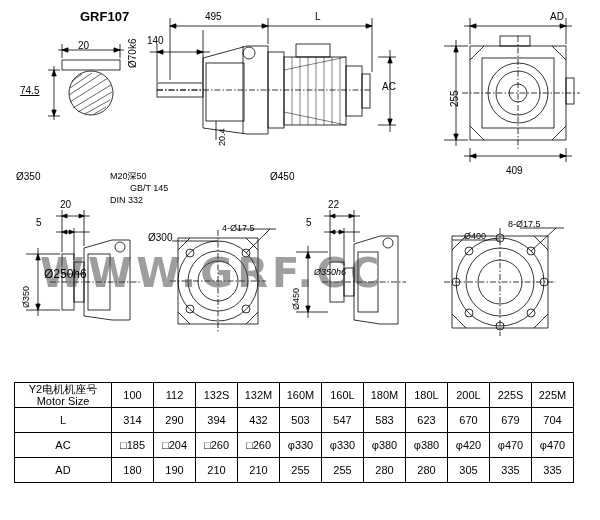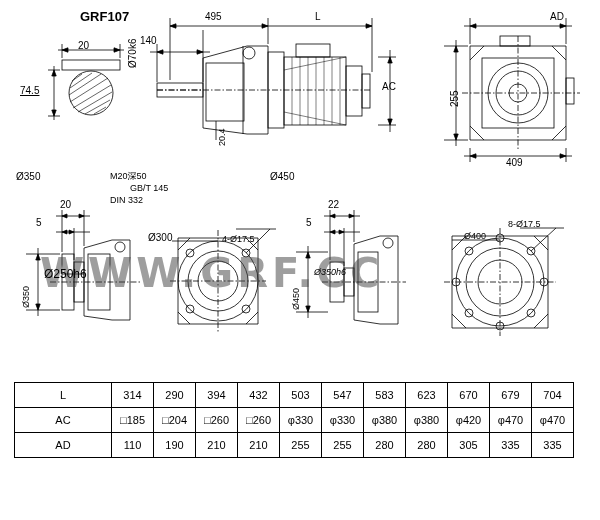--- a/index.html
+++ b/index.html
@@ -243,51 +243,68 @@
   </g>
 </svg>
 
 <div class="wm2">WWW.GRF.CC</div>
 
 <div class="lbl" style="left:80px;top:10px;font-size:13px;font-weight:bold;">GRF107</div>
 
 <div class="lbl" style="left:78px;top:41px;">20</div>
 <div class="lbl" style="left:20px;top:86px;text-decoration:underline;">74.5</div>
 <div class="lbl rot" style="left:128px;top:68px;">Ø70k6</div>
-<div class="lbl" style="left:140px;top:36px;">140</div>
+<div class="lbl" style="left:147px;top:36px;">140</div>
 <div class="lbl" style="left:205px;top:12px;">495</div>
 <div class="lbl" style="left:315px;top:12px;">L</div>
 <div class="lbl rot" style="left:218px;top:146px;font-size:9px;">20.4</div>
 <div class="lbl" style="left:382px;top:82px;">AC</div>
 <div class="lbl" style="left:550px;top:12px;">AD</div>
 <div class="lbl rot" style="left:450px;top:107px;">255</div>
-<div class="lbl" style="left:506px;top:158px;">409</div>
+<div class="lbl" style="left:506px;top:166px;">409</div>
 
 <div class="lbl sm" style="left:110px;top:128px;">M20深50</div>
 <div class="lbl sm" style="left:110px;top:140px;padding-left:20px;">GB/T 145</div>
 <div class="lbl sm" style="left:110px;top:152px;">DIN 332</div>
 
 <div class="lbl" style="left:16px;top:172px;">Ø350</div>
 <div class="lbl" style="left:60px;top:200px;">20</div>
 <div class="lbl" style="left:36px;top:218px;">5</div>
 <div class="lbl rot" style="left:22px;top:308px;font-size:9px;">Ø350</div>
 <div class="lbl" style="left:44px;top:268px;font-size:12px;">Ø250h6</div>
 <div class="lbl" style="left:148px;top:233px;font-size:10px;">Ø300</div>
-<div class="lbl" style="left:222px;top:235px;font-size:9px;">4-Ø17.5</div>
+<div class="lbl" style="left:222px;top:224px;font-size:9px;">4-Ø17.5</div>
 
 <div class="lbl" style="left:270px;top:172px;">Ø450</div>
 <div class="lbl" style="left:328px;top:200px;text-align:center;">22</div>
 <div class="lbl" style="left:306px;top:218px;">5</div>
 <div class="lbl rot" style="left:292px;top:310px;font-size:9px;">Ø450</div>
 <div class="lbl" style="left:314px;top:268px;font-size:9px;font-style:italic;">Ø350h6</div>
 <div class="lbl" style="left:456px;top:232px;font-size:9px;padding-left:8px;">Ø400</div>
 <div class="lbl" style="left:508px;top:220px;font-size:9px;">8-Ø17.5</div>
 
 <table>
   <tbody>
+        <tr>
+    <th class="rowhead">
+      <div class="hdr-cn">Y2电机机座号</div>
+      <div class="hdr-cn">Motor Size</div>
+    </th>
+    <th class="colhead">100</th>
+    <th class="colhead">112</th>
+    <th class="colhead">132S</th>
+    <th class="colhead">132M</th>
+    <th class="colhead">160M</th>
+    <th class="colhead">160L</th>
+    <th class="colhead">180M</th>
+    <th class="colhead">180L</th>
+    <th class="colhead">200L</th>
+    <th class="colhead">225S</th>
+    <th class="colhead">225M</th>
+  </tr>
   <tr>
     <td class="rowhead">L</td>
     <td class="cell">314</td>
     <td class="cell">290</td>
     <td class="cell">394</td>
     <td class="cell">432</td>
     <td class="cell">503</td>
     <td class="cell">547</td>
     <td class="cell">583</td>
     <td class="cell">623</td>
@@ -304,21 +321,21 @@
     <td class="cell">φ330</td>
     <td class="cell">φ330</td>
     <td class="cell">φ380</td>
     <td class="cell">φ380</td>
     <td class="cell">φ420</td>
     <td class="cell">φ470</td>
     <td class="cell">φ470</td>
   </tr>
   <tr>
     <td class="rowhead">AD</td>
-    <td class="cell">110</td>
+    <td class="cell">180</td>
     <td class="cell">190</td>
     <td class="cell">210</td>
     <td class="cell">210</td>
     <td class="cell">255</td>
     <td class="cell">255</td>
     <td class="cell">280</td>
     <td class="cell">280</td>
     <td class="cell">305</td>
     <td class="cell">335</td>
     <td class="cell">335</td>

